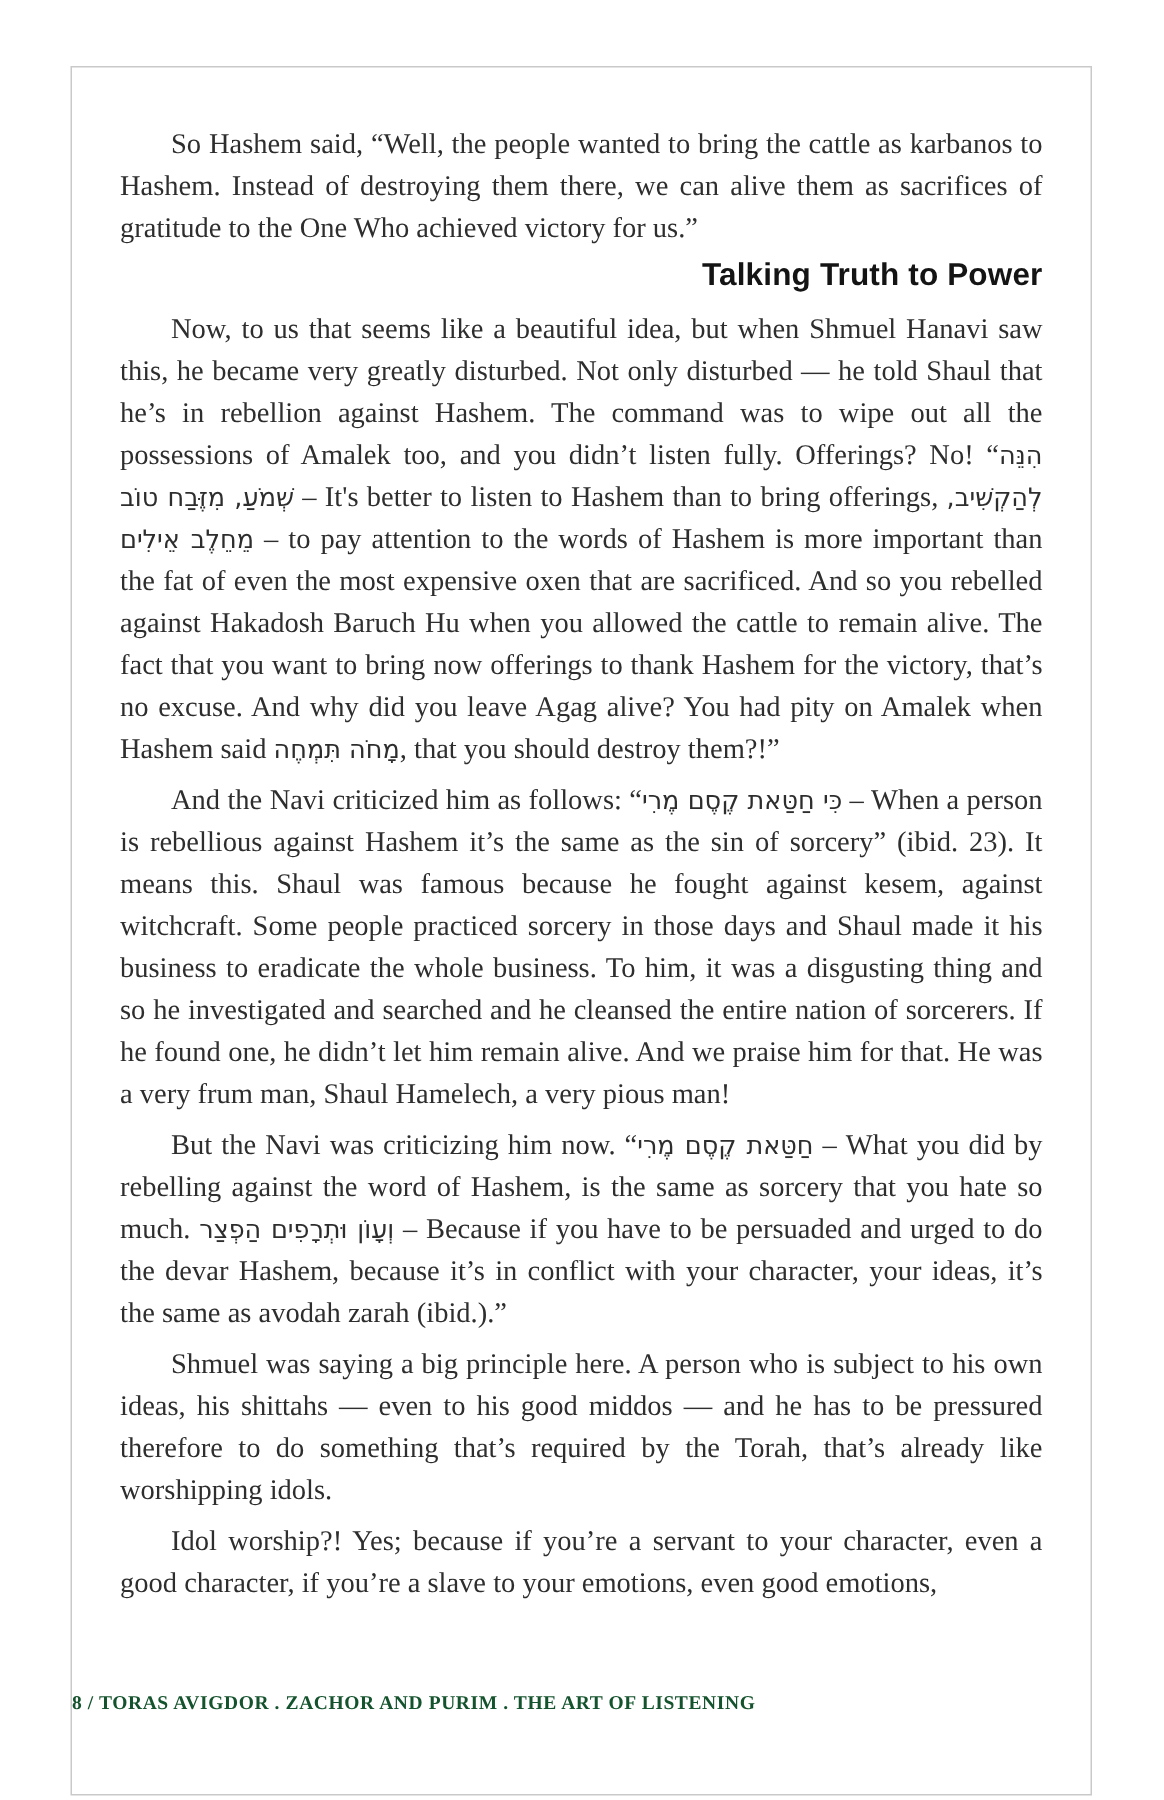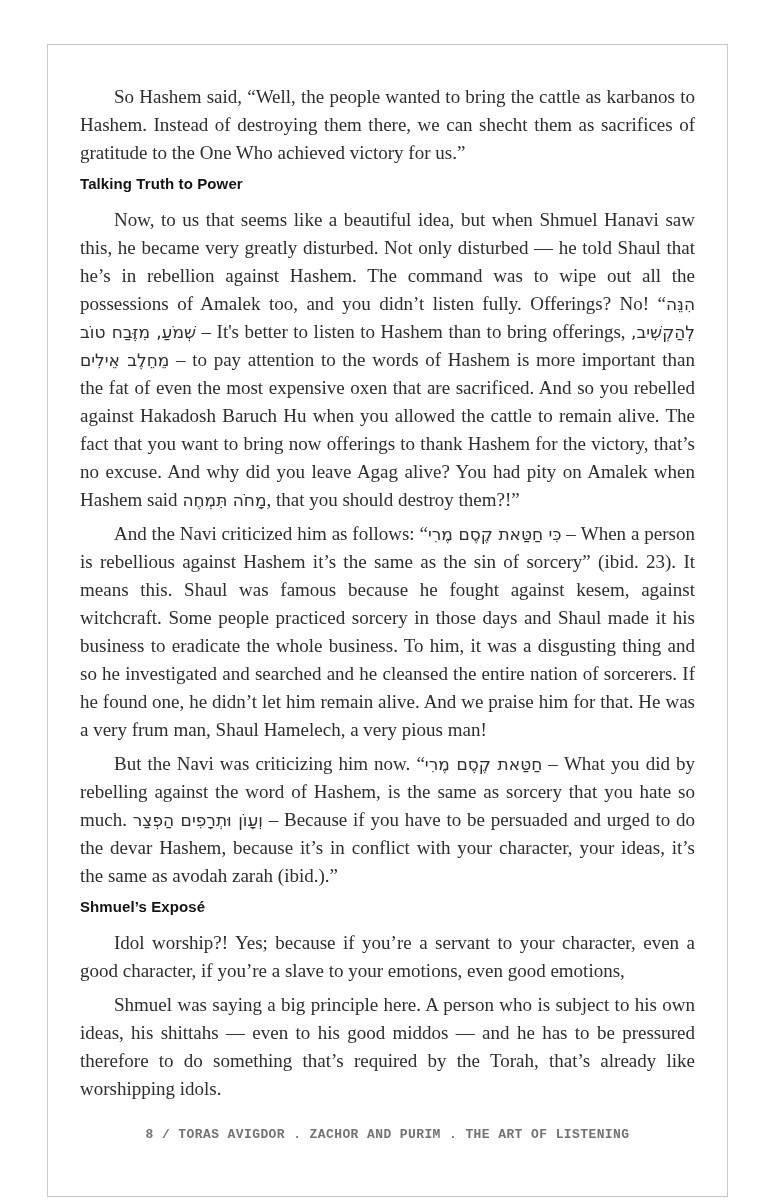--- a/index.html
+++ b/index.html
@@ -35,57 +35,55 @@
     margin: 0 0 6px 0;
     font-size: 19px;
     line-height: 28px;
     text-align: justify;
     text-indent: 34px;
     color: #2e2e2e;
   }
   .heading {
     font-family: "Liberation Sans", "DejaVu Sans", sans-serif;
     font-weight: 700;
-    font-size: 15px;
+    font-size: 21px;
     line-height: 21px;
-    text-align: left;
+    text-align: right;
     color: #141414;
     margin: 6px 0 12px 0;
     letter-spacing: 0.1px;
   }
   .italic {
   }
   .hebrew {
     font-family: "DejaVu Sans", sans-serif;
     font-size: 17px;
     font-style: normal;
   }
   .page-footer {
     position: absolute;
     left: 0;
     right: 0;
     top: 1082px;
-    text-align: center;
-    font-family: Liberation Mono, monospace;
+    font-family: Liberation Serif, serif;
     font-weight: 700;
     font-size: 13px;
     letter-spacing: 0.4px;
-    color: #737373;
+    color: #14532d;
   }
 </style>
 </head>
 <body>
 
 <div class="page">
   <div class="page-frame">
     <div class="text-flow">
-        <p class="para"><span>So Hashem said, “Well, the people wanted to bring the cattle as </span><span class="italic">karbanos</span><span> to Hashem. Instead of destroying them there, we can </span><span class="italic">shecht</span><span> them as sacrifices of gratitude to the One Who achieved victory for us.”</span></p>
+        <p class="para"><span>So Hashem said, “Well, the people wanted to bring the cattle as </span><span class="italic">karbanos</span><span> to Hashem. Instead of destroying them there, we can </span><span class="italic">alive</span><span> them as sacrifices of gratitude to the One Who achieved victory for us.”</span></p>
         <h2 class="heading">Talking Truth to Power</h2>
         <p class="para"><span>Now, to us that seems like a beautiful idea, but when Shmuel Hanavi saw this, he became very greatly disturbed. Not only disturbed — he told Shaul that he’s in rebellion against Hashem. The command was to wipe out all the possessions of Amalek too, and you didn’t listen fully. Offerings? No! “</span><span class="hebrew" dir="rtl">הִנֵּה שְׁמֹעַ, מִזֶּבַח טוֹב</span><span class="italic"> – It's better to listen to Hashem than to bring offerings, </span><span class="hebrew" dir="rtl">לְהַקְשִׁיב, מֵחֵלֶב אֵילִים</span><span class="italic"> – to pay attention to the words of Hashem is more important than the fat of even the most expensive oxen that are sacrificed.</span><span> And so you rebelled against Hakadosh Baruch Hu when you allowed the cattle to remain alive. The fact that you want to bring now offerings to thank Hashem for the victory, that’s no excuse. And why did you leave Agag alive? You had pity on Amalek when Hashem said </span><span class="hebrew" dir="rtl">מָחֹה תִּמְחֶה</span><span>, that you should destroy them?!”</span></p>
         <p class="para"><span>And the </span><span class="italic">Navi</span><span> criticized him as follows: “</span><span class="hebrew" dir="rtl">כִּי חַטַּאת קֶסֶם מֶרִי</span><span class="italic"> – When a person is rebellious against Hashem it’s the same as the sin of sorcery</span><span>” (</span><span class="italic">ibid</span><span>. 23). It means this. Shaul was famous because he fought against </span><span class="italic">kesem</span><span>, against witchcraft. Some people practiced sorcery in those days and Shaul made it his business to eradicate the whole business. To him, it was a disgusting thing and so he investigated and searched and he cleansed the entire nation of sorcerers. If he found one, he didn’t let him remain alive. And we praise him for that. He was a very </span><span class="italic">frum</span><span> man, Shaul Hamelech, a very pious man!</span></p>
         <p class="para"><span>But the </span><span class="italic">Navi</span><span> was criticizing him now. “</span><span class="hebrew" dir="rtl">חַטַּאת קֶסֶם מֶרִי</span><span class="italic"> – What you did by rebelling against the word of Hashem, is the same as sorcery that you hate so much. </span><span class="hebrew" dir="rtl">וְעָוֹן וּתְרָפִים הַפְצַר</span><span class="italic"> – Because if you have to be persuaded and urged to do the devar Hashem, because it’s in conflict with your character, your ideas, it’s the same as avodah zarah (ibid.).”</span></p>
-        <h2 class="heading">Shmuel’s Exposé</h2>
+        <p class="para"><span>Shmuel was saying a big principle here. A person who is subject to his own ideas, his </span><span class="italic">shittahs</span><span> — even to his good </span><span class="italic">middos</span><span> — and he has to be pressured therefore to do something that’s required by the Torah, that’s already like worshipping idols.</span></p>
         <p class="para"><span>Idol worship?! Yes; because if you’re a servant to your character, even a good character, if you’re a slave to your emotions, even good emotions,</span></p>
-        <p class="para"><span>Shmuel was saying a big principle here. A person who is subject to his own ideas, his </span><span class="italic">shittahs</span><span> — even to his good </span><span class="italic">middos</span><span> — and he has to be pressured therefore to do something that’s required by the Torah, that’s already like worshipping idols.</span></p>
       </div>
     <div class="page-footer">8 / TORAS AVIGDOR . ZACHOR AND PURIM . THE ART OF LISTENING</div>
   </div>
 </div>
 
 </body></html>

